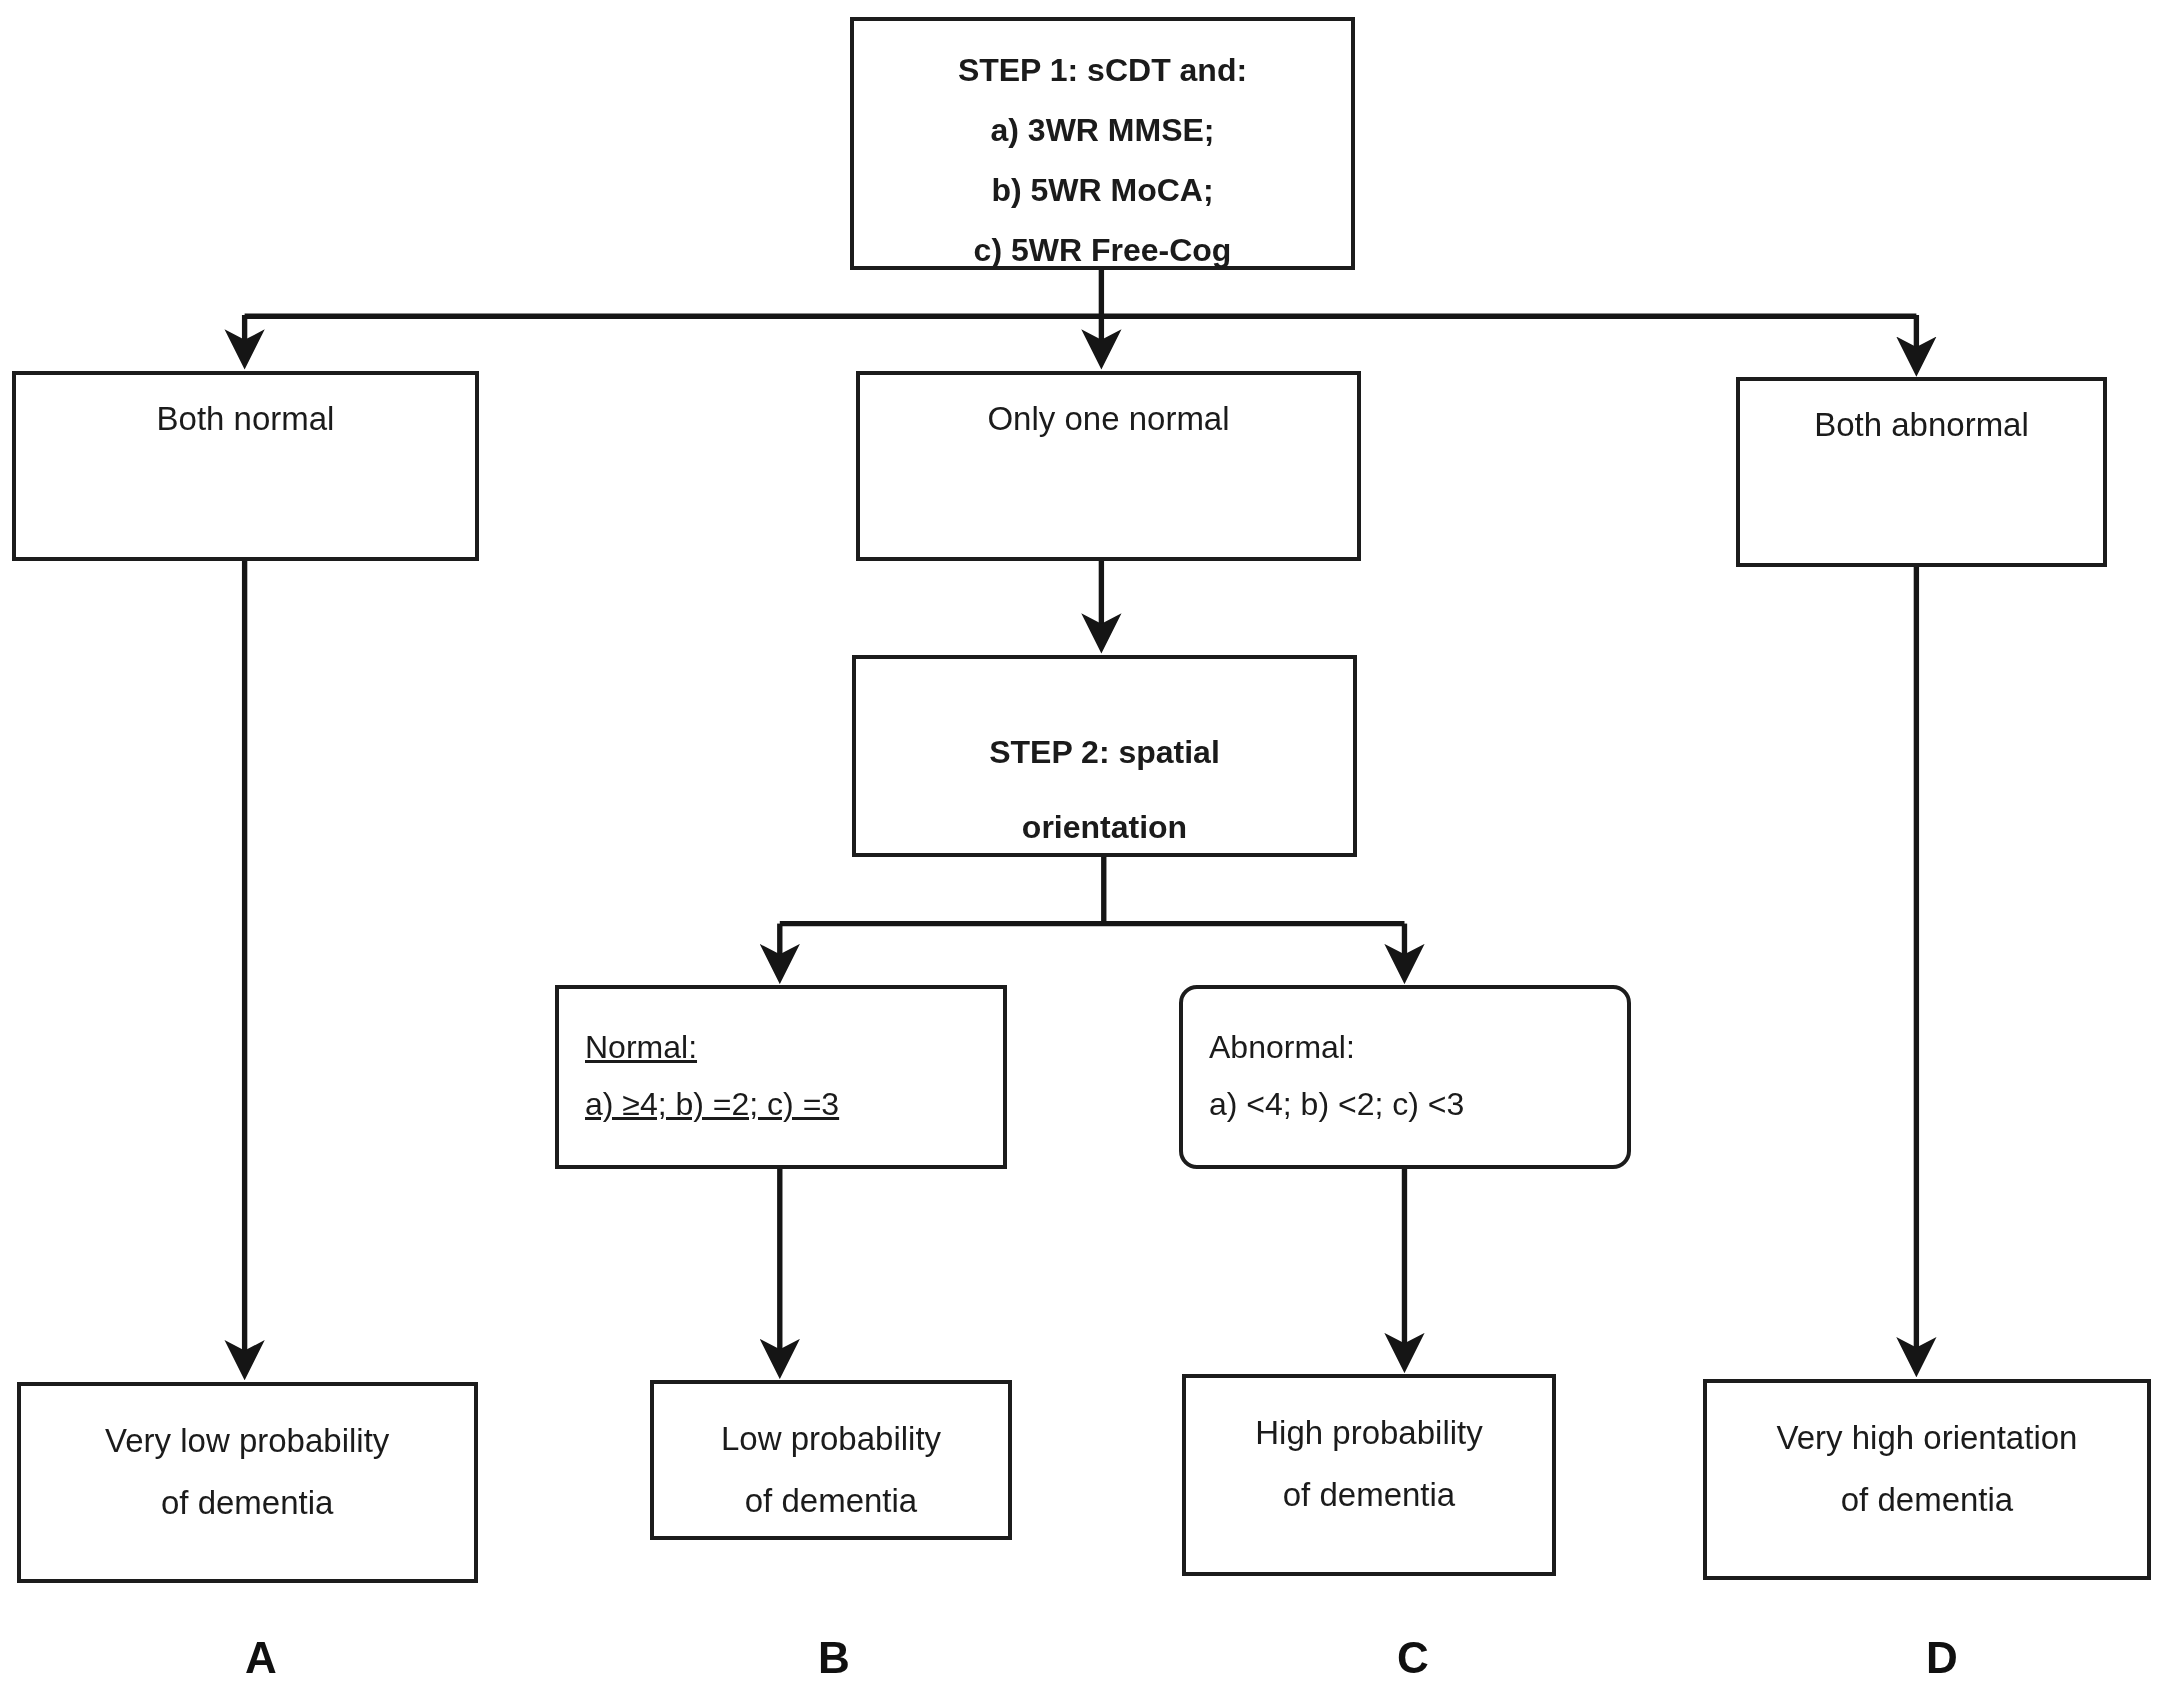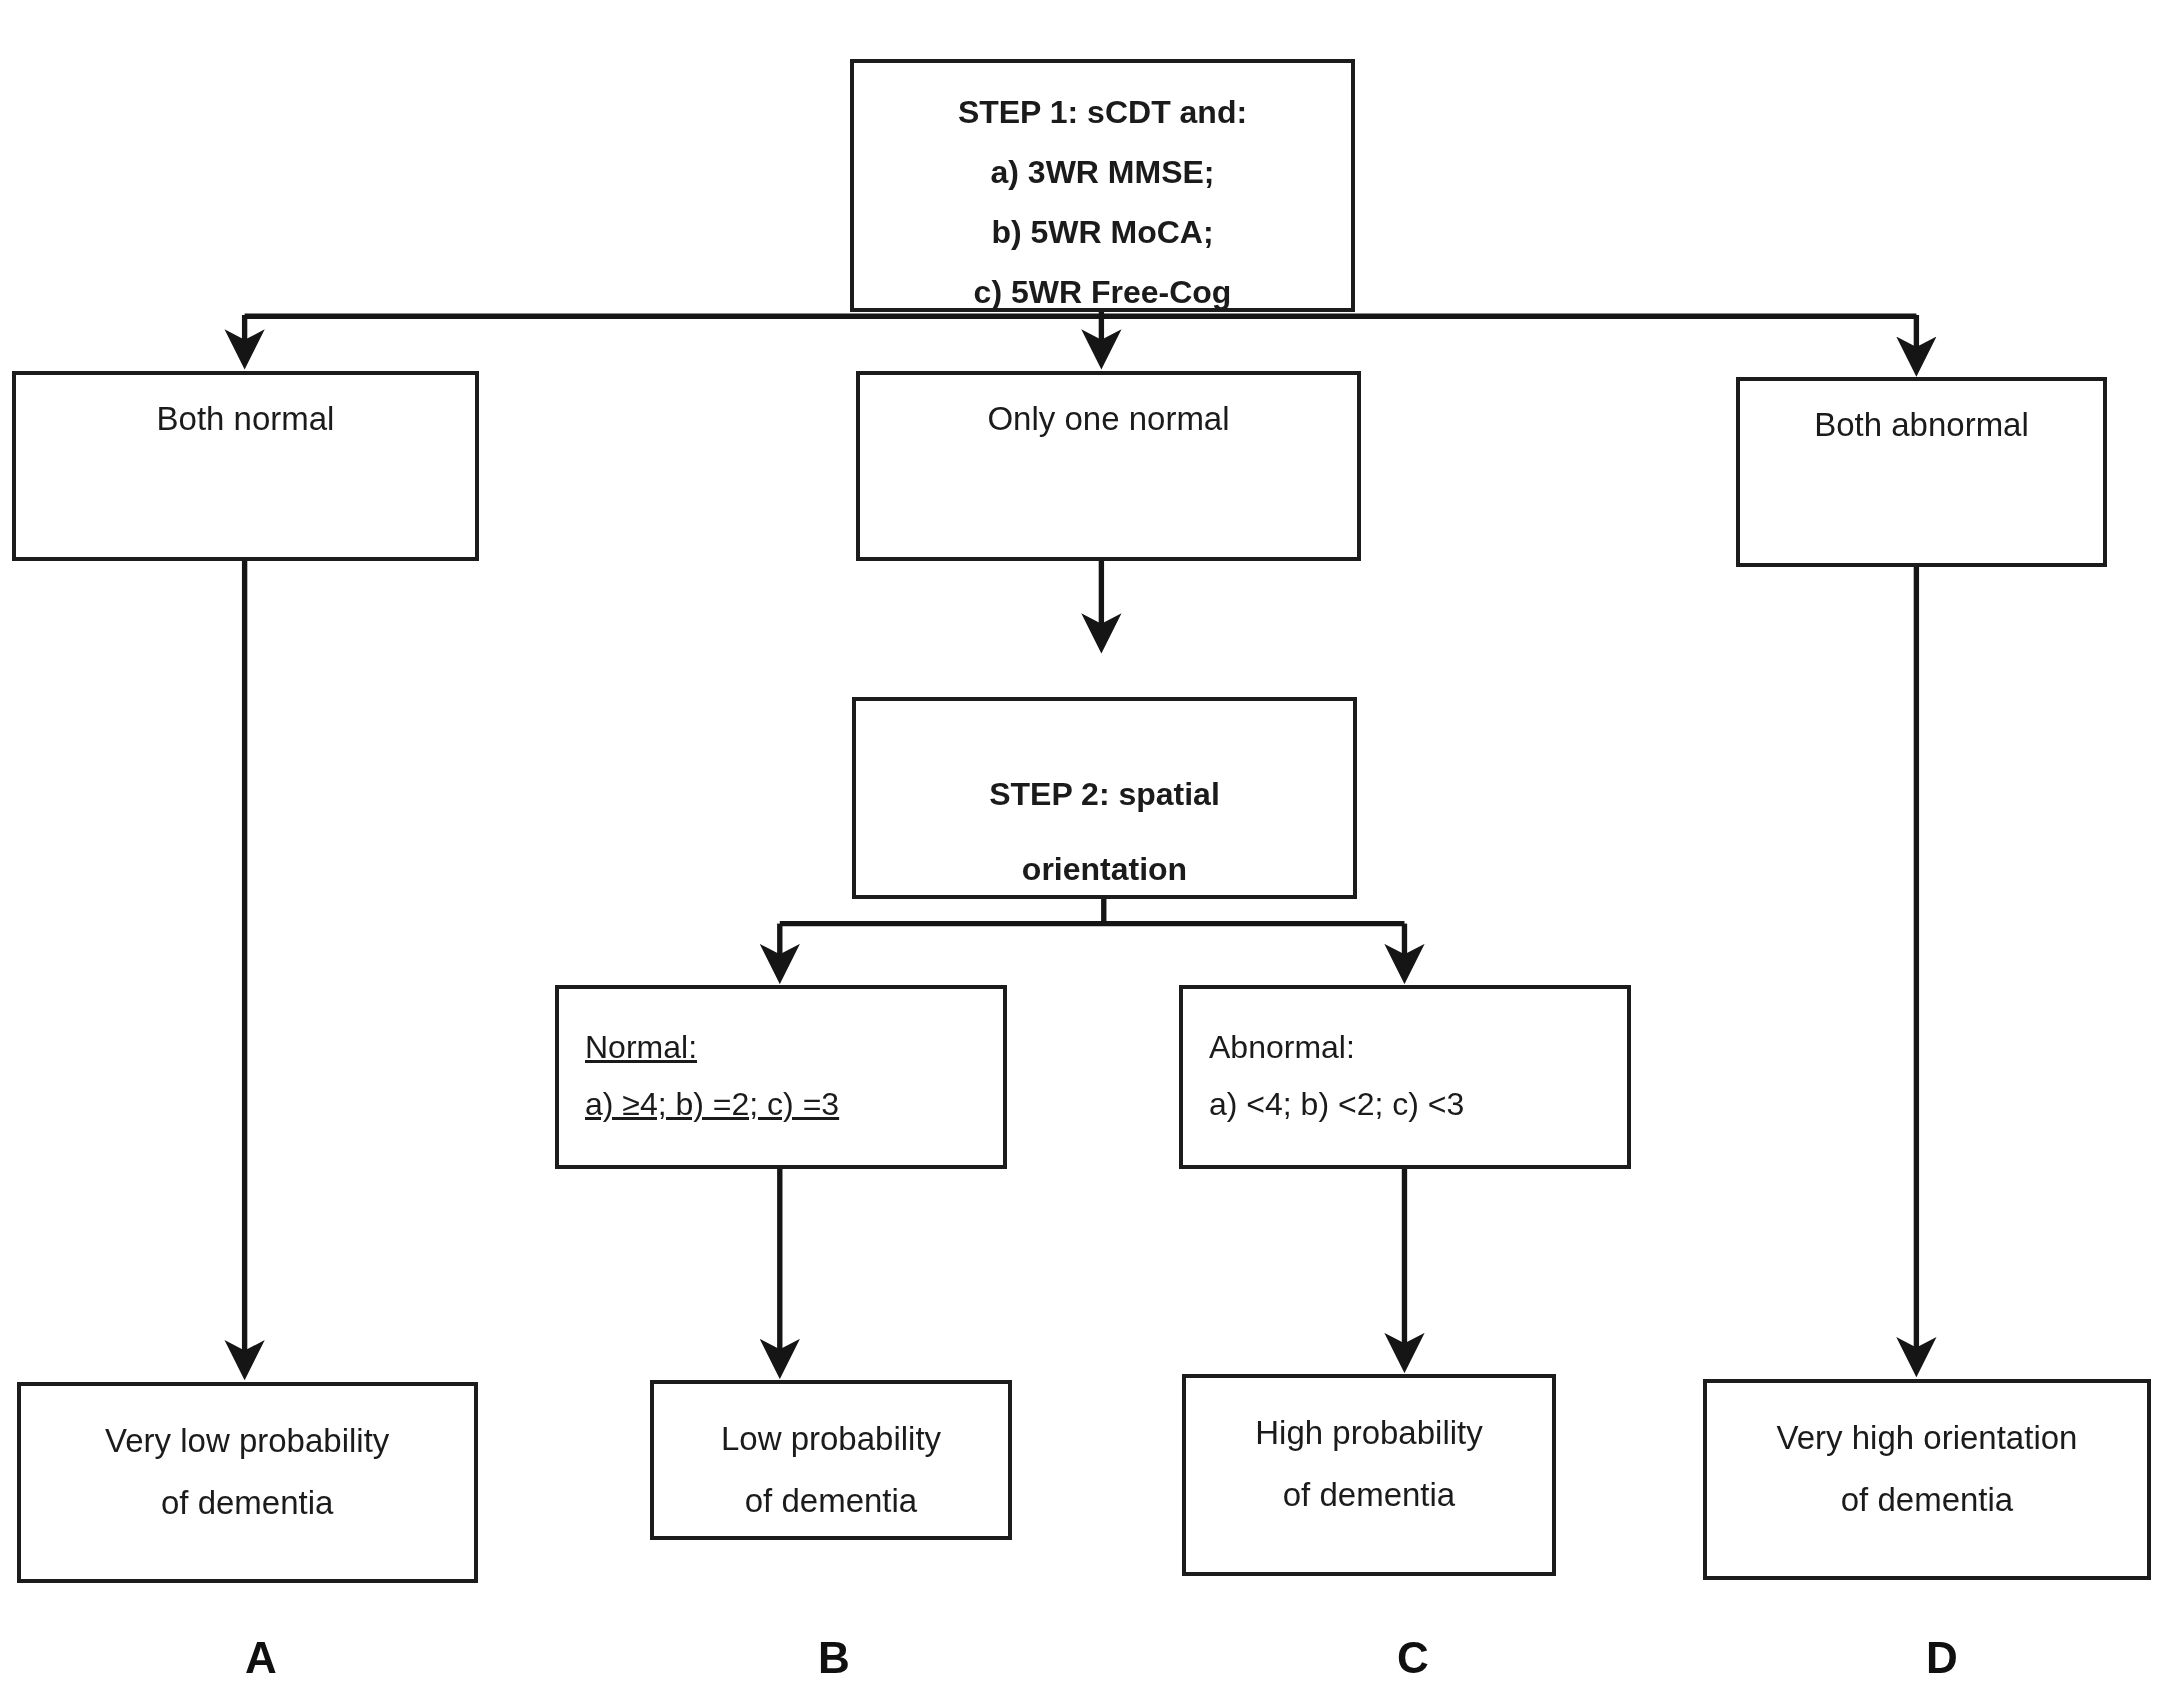--- a/index.html
+++ b/index.html
@@ -27,21 +27,21 @@
     stroke-width: 9;
   }
   .node {
     position: absolute;
     background: #ffffff;
     border: 4.2px solid #1c1c1c;
     box-sizing: border-box;
   }
   .node .line { display: block; }
   .center { text-align: center; }
-  .bold { font-weight: bold; margin-top: 42px; }
+  .bold { font-weight: bold; }
 
   #step1 {
     left: 850px; top: 16.7px; width: 505px; height: 253px;
     font-size: 32px; line-height: 60px; padding-top: 19px;
   }
   #both-normal {
     left: 12px; top: 371px; width: 467px; height: 190px;
     font-size: 33px; padding-top: 25px;
   }
   #only-one-normal {
@@ -55,21 +55,21 @@
   #step2 {
     left: 852px; top: 655px; width: 505px; height: 202px;
     font-size: 32px; line-height: 75px; padding-top: 56px;
   }
   #normal-box {
     left: 555px; top: 985px; width: 452px; height: 184px;
     font-size: 32px; line-height: 57px; padding: 30px 6px 0 26px; text-decoration: underline;
   }
   #abnormal-box {
     left: 1179px; top: 985px; width: 452px; height: 184px;
-    font-size: 32px; line-height: 57px; padding: 30px 6px 0 26px;
+    font-size: 32px; line-height: 57px; padding: 30px 6px 0 26px; border-radius: 18px;
   }
   .outcome {
     font-size: 33px; line-height: 62px; padding-top: 24px;
   }
   #outcome-a { left: 16.7px;   top: 1382px; width: 461px; height: 201px; }
   #outcome-b { left: 650px; top: 1380px; width: 362px; height: 160px; }
   #outcome-c { left: 1182px; top: 1374px; width: 374px; height: 202px; }
   #outcome-d { left: 1703px; top: 1379px; width: 448px; height: 201px; }
 
   .letter {

